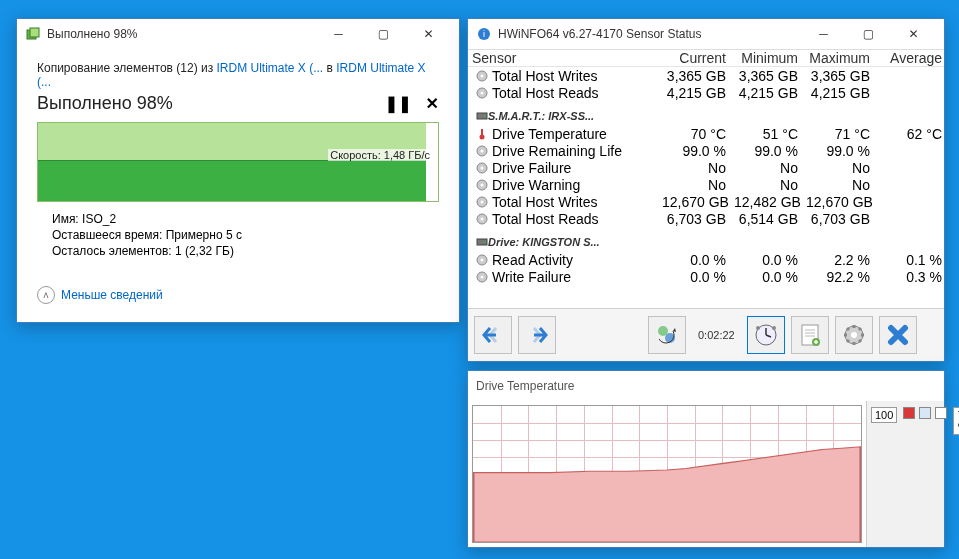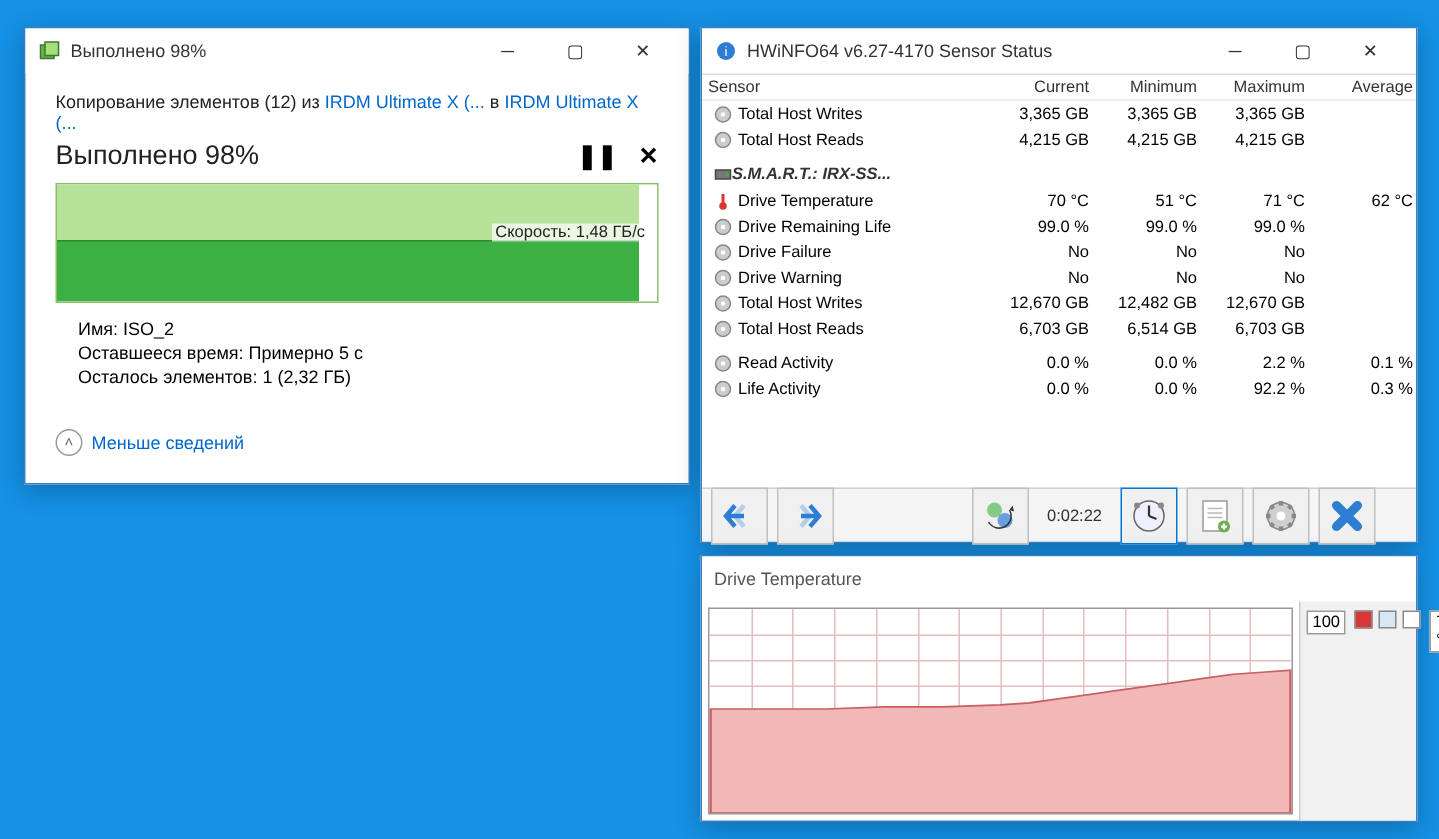--- a/index.html
+++ b/index.html
@@ -29,29 +29,29 @@
 .speed-label { position:absolute; right:6px; top:26px; font-size:11px; color:#222; background:rgba(255,255,255,.7); padding:0 2px;}
 .info-lines div { font-size:12px; color:#000000; margin:2px 15px; }
 .less-info { margin-top:28px; display:flex; align-items:center; gap:6px; color:#0066cc; font-size:12px; cursor:pointer;}
 .less-info .chev { width:18px;height:18px;border:1px solid #999;border-radius:50%;display:flex;align-items:center;justify-content:center;color:#666;font-size:10px;}
 
 
 #hwinfo-window { left: 467px; top: 18px; width: 478px; height: 344px; }
 #hw-title { background:#fff; }
 #hw-body { height: calc(100% - 30px); display:flex; flex-direction:column; }
 .hw-table { flex:1; overflow:auto; border-top:1px solid #ddd;}
-.hw-head, .hw-row { display:grid; grid-template-columns: 190px 72px 72px 72px 72px; align-items:center; height:17px; font-size:11px; }
+.hw-head, .hw-row { display:grid; grid-template-columns: 190px 72px 72px 72px 72px; align-items:center; height:17px; font-size:14px; }
 .hw-head { background:#fff; color:#333; border-bottom:1px solid #e5e5e5; }
 .hw-head div { padding:0 4px; text-align:right; }
 .hw-head div:first-child { text-align:left; }
 .hw-row div { padding:0 4px; text-align:right; white-space:nowrap; }
 .hw-row .lbl { text-align:left; display:flex; align-items:center; gap:4px; padding-left:8px; }
 .hw-group { font-style:italic; font-weight:bold; color:#333; background:#fff; height:18px; display:flex; align-items:center; padding-left:8px; gap:0; font-size:11px;}
 .row-icon { width:12px;height:12px; display:inline-flex;align-items:center;justify-content:center; }
-.hw-toolbar { height:36px; border-top:1px solid #d0d0d0; background:#f5f5f5; display:flex; align-items:center; padding:16px 6px; gap:6px;}
+.hw-toolbar { height:53px; border-top:1px solid #d0d0d0; background:#f5f5f5; display:flex; align-items:center; padding:16px 6px; gap:6px;}
 .tb-btn { width:38px;height:38px;border:1px solid #c0c0c0;background:#f0f0f0;display:flex;align-items:center;justify-content:center;cursor:pointer;font-size:18px;}
 .tb-btn.active { border-color:#0078d7; }
 .tb-time { font-size:11px; margin:0 6px; color:#333;}
 
 
 #chart-window { left:467px; top:370px; width:478px; height:178px; }
 #chart-title { font-size:12px; color:#555;}
 .chart-body { display:flex; height:calc(100% - 30px); }
 .chart-plot { flex:1; background:#fff; position:relative; margin:4px; border:1px solid #999;}
 .chart-grid { position:absolute; inset:0; }
@@ -266,20 +266,29 @@
                 </svg>
               </span>
               <span>Total Host Reads</span>
             </div>
             <div>6,703 GB</div>
             <div>6,514 GB</div>
             <div>6,703 GB</div>
             <div></div>
           </div>
           <div style="height: 6px;"></div>
+          <div class="hw-group">
+            <span class="row-icon">
+              <svg width="12" height="12" viewBox="0 0 12 12">
+                <rect x="1" y="3" width="10" height="6" fill="#777" stroke="#444"></rect>
+                <circle cx="9" cy="6" r="1" fill="#3cb043"></circle>
+              </svg>
+            </span>
+            <span>Drive: KINGSTON S...</span>
+          </div>
           <div class="hw-row">
             <div class="lbl">
               <span class="row-icon">
                 <svg width="12" height="12" viewBox="0 0 12 12">
                   <circle cx="6" cy="6" r="5" fill="#ccc" stroke="#888"></circle>
                   <circle cx="6" cy="6" r="1.5" fill="#fff"></circle>
                 </svg>
               </span>
               <span>Read Activity</span>
             </div>
@@ -289,21 +298,21 @@
             <div>0.1 %</div>
           </div>
           <div class="hw-row">
             <div class="lbl">
               <span class="row-icon">
                 <svg width="12" height="12" viewBox="0 0 12 12">
                   <circle cx="6" cy="6" r="5" fill="#ccc" stroke="#888"></circle>
                   <circle cx="6" cy="6" r="1.5" fill="#fff"></circle>
                 </svg>
               </span>
-              <span>Life Activity</span>
+              <span>Write Failure</span>
             </div>
             <div>0.0 %</div>
             <div>0.0 %</div>
             <div>92.2 %</div>
             <div>0.3 %</div>
           </div>
         </div>
     </div>
     <div class="hw-toolbar">
       <div class="tb-btn">

